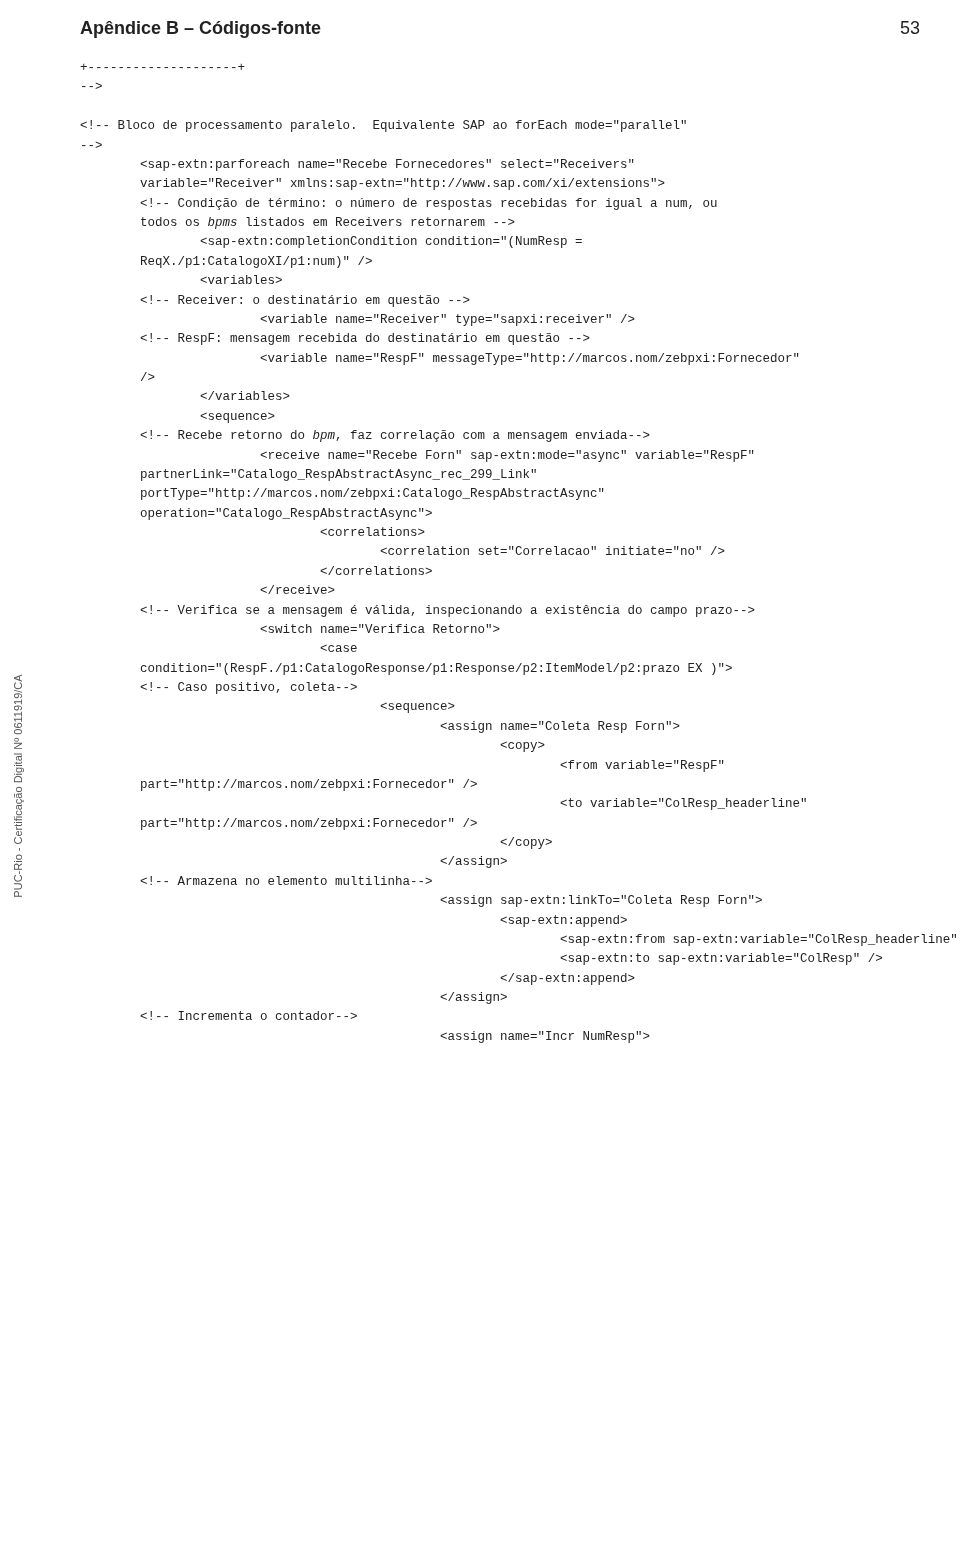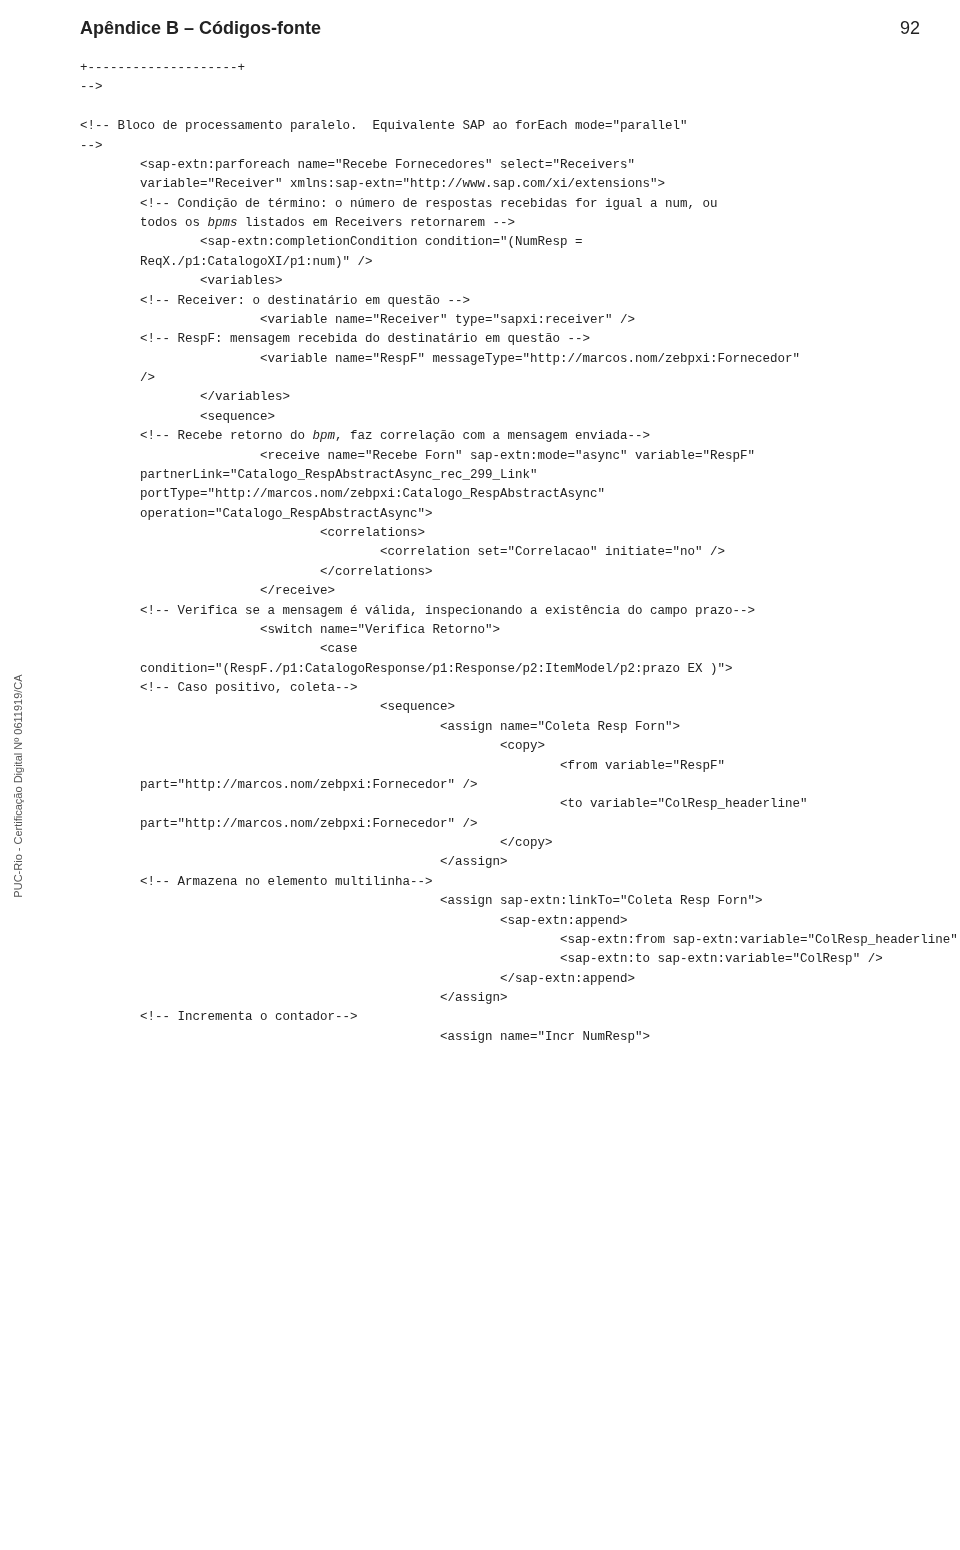--- a/index.html
+++ b/index.html
@@ -69,21 +69,21 @@
     em {
       font-style: italic;
       margin-top: 16px;
     }
   </style>
 </head>
 <body>
 
 <div class="page-header">
   <span class="page-title">Apêndice B – Códigos-fonte</span>
-  <span class="page-number">92</span>
+  <span class="page-number">53</span>
 </div>
 
 <div class="side-label">PUC-Rio - Certificação Digital Nº 0611919/CA</div>
 
 <div class="content">
   <div class="code-block" id="code-output">+--------------------+
 --&gt;
 
 &lt;!-- Bloco de processamento paralelo.  Equivalente SAP ao forEach mode="parallel"
 --&gt;

